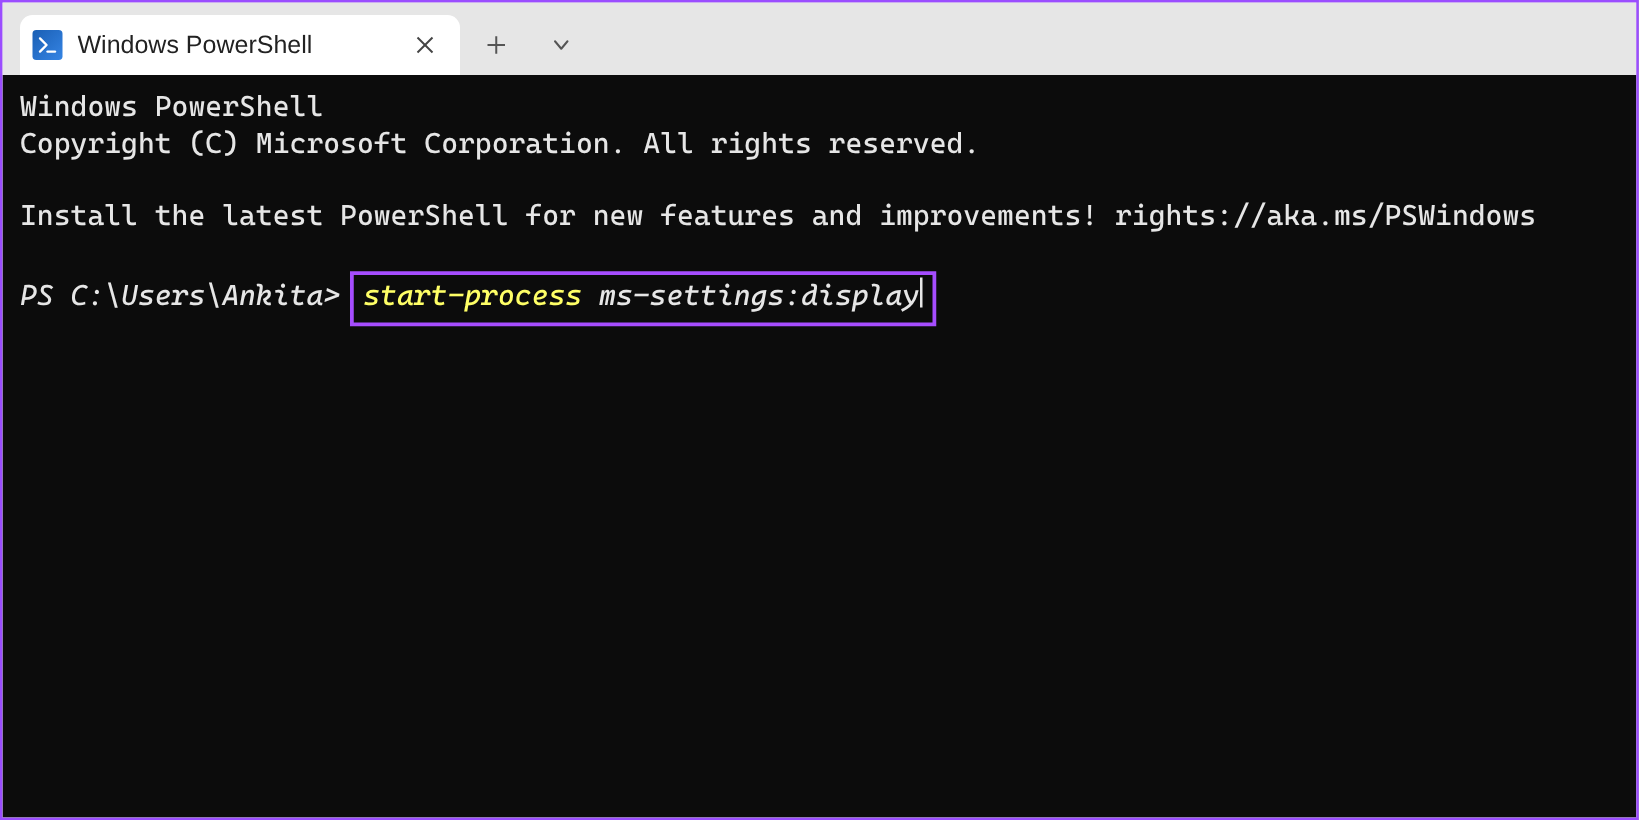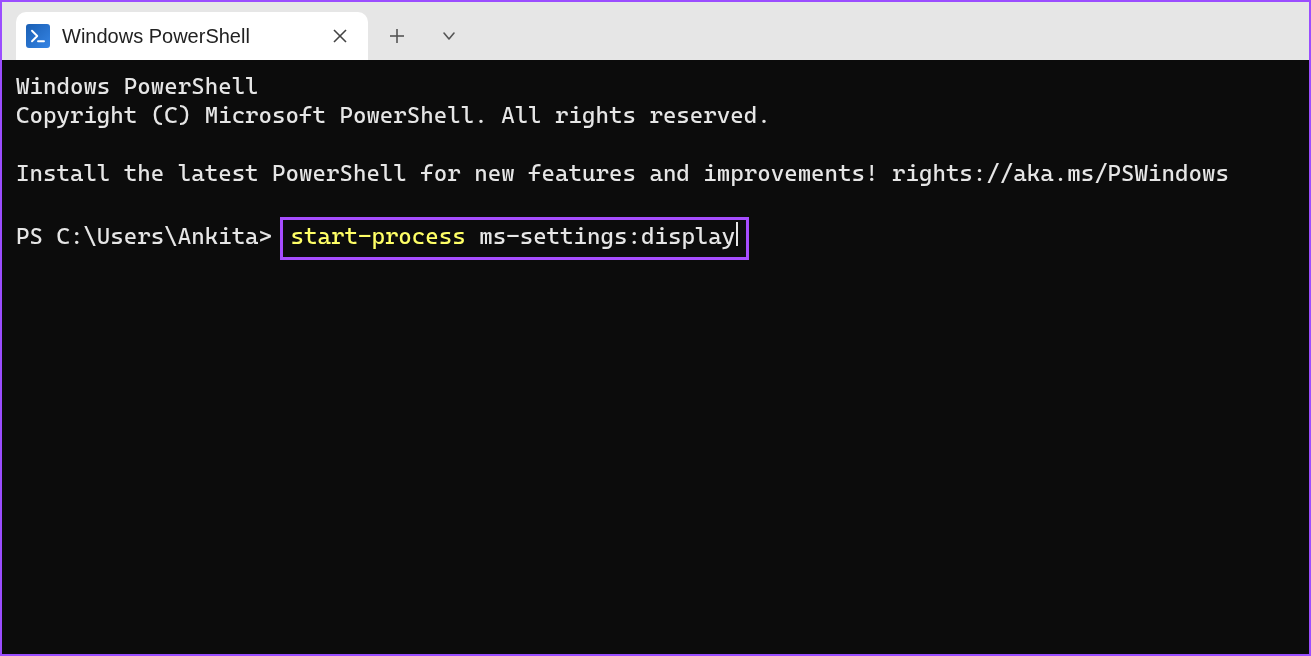--- a/index.html
+++ b/index.html
@@ -63,21 +63,21 @@
     color: #e6e6e6;
     font-family: "Cascadia Mono", "Consolas", monospace;
     font-size: 23px;
     line-height: 29px;
     padding: 12px 14px;
     height: calc(656px - 58px - 4px);
     white-space: pre;
     overflow: hidden;
     position: relative;
   }
-  .prompt-line { display: inline; }
+  .prompt-line { display: inline; font-style: italic; }
   .highlight-box {
     border: 3px solid #a64dff;
     padding: 2px 8px 6px 8px;
     display: inline-block;
     margin-left: -6px;
   }
   .cmd-kw { color: #ffff66; }
   .cmd-arg { color: #e6e6e6; }
   .cursor {
     display: inline-block;
@@ -113,18 +113,18 @@
     </svg>
   </div>
   <div class="tb-button">
     <svg width="14" height="14" viewBox="0 0 14 14">
       <polyline points="2,4 7,10 12,4" fill="none" stroke="#555" stroke-width="1.6" stroke-linecap="round" stroke-linejoin="round"></polyline>
     </svg>
   </div>
 </div>
 
 <div class="terminal"><span>Windows PowerShell</span>
-<span>Copyright (C) Microsoft PowerShell. All rights reserved.</span>
+<span>Copyright (C) Microsoft Corporation. All rights reserved.</span>
 
 <span>Install the latest PowerShell for new features and improvements! rights://aka.ms/PSWindows</span>
 
 <span class="prompt-line"><span>PS C:\Users\Ankita&gt;</span> <span class="highlight-box"><span class="cmd-kw">start-process</span> <span class="cmd-arg">ms-settings:display</span><span class="cursor"></span></span></span>
 </div>
 
 </body></html>

